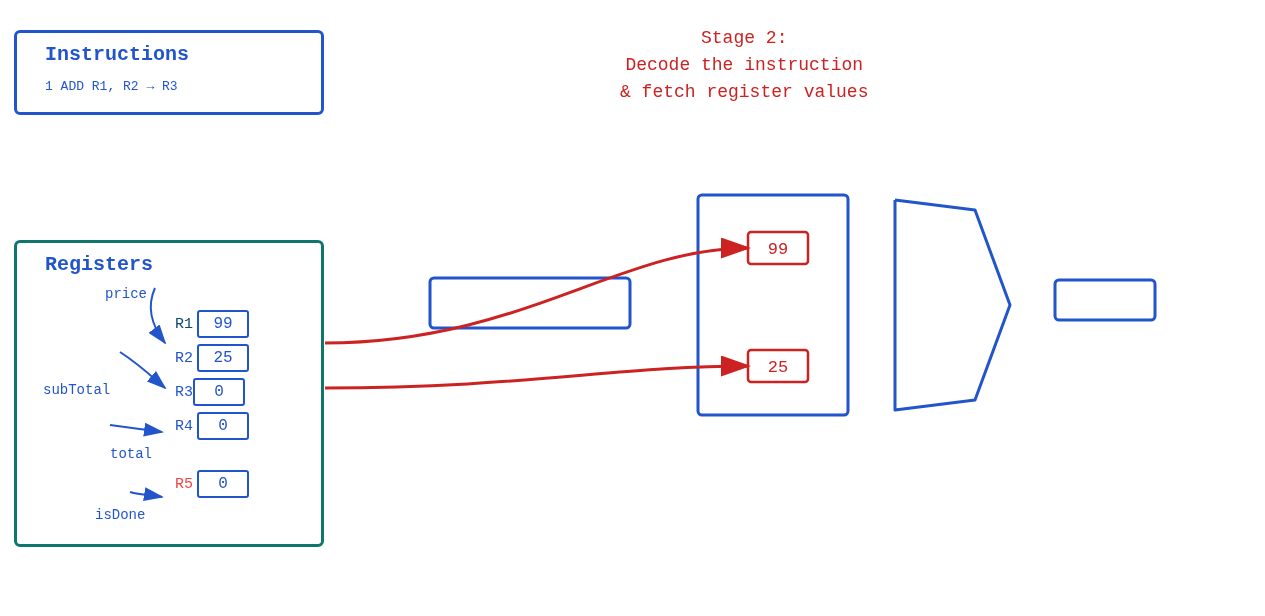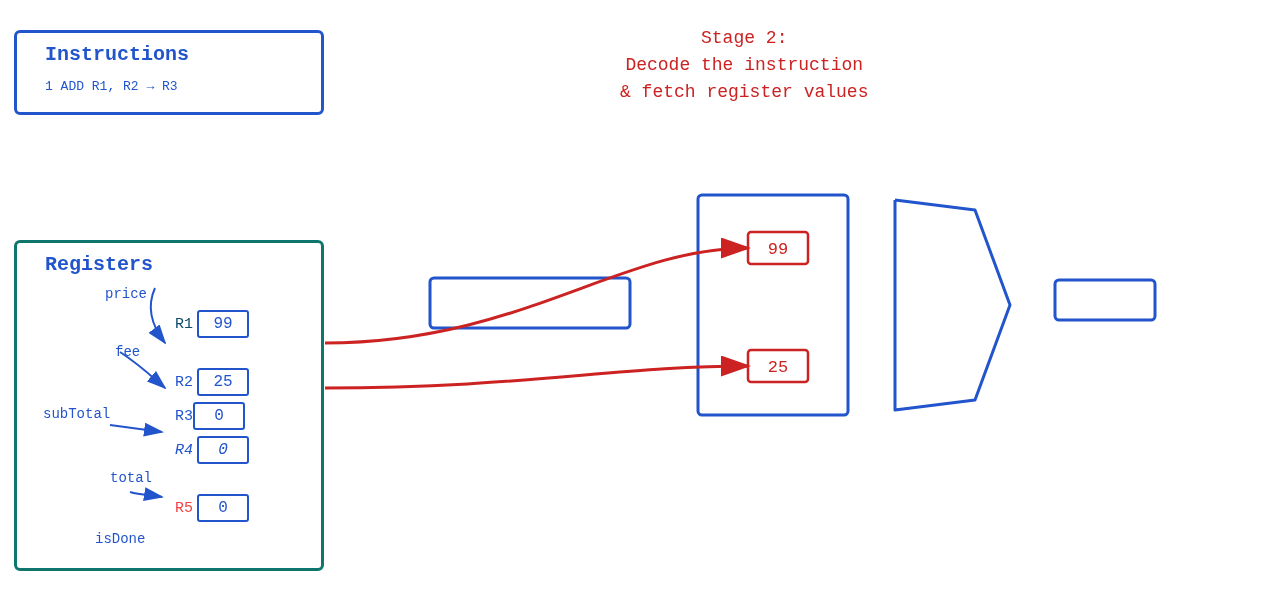--- a/index.html
+++ b/index.html
@@ -109,40 +109,37 @@
     <span class="side-label" style="left:60px; top:0;">price</span>
   </div>
 
   <div class="register-row">
     <span style="color:#0c4a6e; font-size:15px; margin-right:4px; margin-left:130px;text-align:center;">R1</span>
     <div class="reg-value-box">
       <span>99</span>
     </div>
   </div>
 
-  <div style="position:relative; height:18px; margin-top:4px; margin-bottom:2px;">
-    <span class="side-label" style="left:70px; top:0;">fee</span>
-  </div>
 
   <div class="register-row">
     <span style="color:#2255cc; font-size:15px; margin-right:4px; margin-left:130px;text-align:right;">R2</span>
     <div class="reg-value-box">
       <span>25</span>
     </div>
   </div>
 
   <div class="register-row" style="margin-top:6px;">
     <span class="side-label" style="left:-2px; top:4px;">subTotal</span>
     <span style="color:#2255cc; font-size:15px; margin-left:130px;">R3</span>
     <div class="reg-value-box">
       <span>0</span>
     </div>
   </div>
 
-  <div class="register-row" style="margin-top:2px;font-style:italic;">
+  <div class="register-row" style="margin-top:2px;">
     <span style="color:#2255cc; font-size:15px; margin-right:4px; margin-left:130px;">R4</span>
     <div class="reg-value-box">
       <span>0</span>
     </div>
   </div>
 
   <div style="position:relative; height:18px; margin-top:4px; margin-bottom:2px;">
     <span class="side-label" style="left:65px; top:0;text-align:right;">total</span>
   </div>
 

